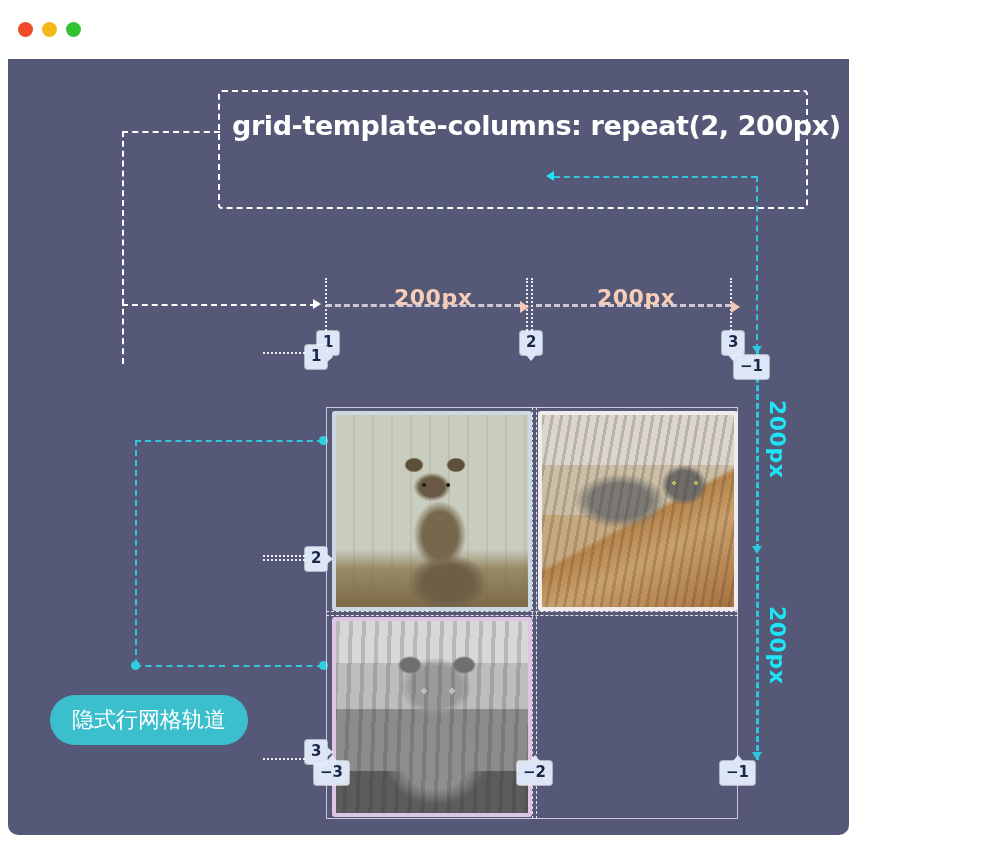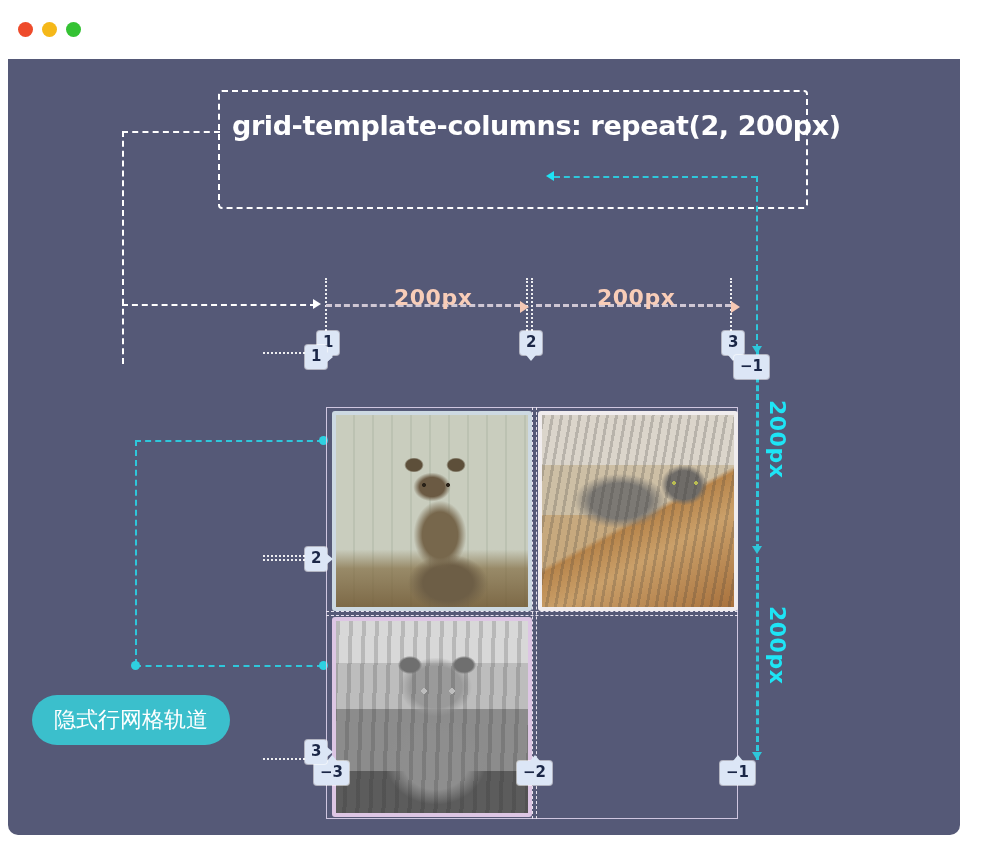--- a/index.html
+++ b/index.html
@@ -18,21 +18,21 @@
     background:#ffffff; border-radius:10px 10px 0 0;
     display:flex; align-items:center; padding-left:18px; gap:9px;
   }
   .dot { width:15px; height:15px; border-radius:50%; display:block; }
   .dot.red    { background:#EE4B2B; }
   .dot.yellow { background:#F5B819; }
   .dot.green  { background:#34C233; }
 
   
   .canvas {
-    position:absolute; left:8px; top:59px; width:952px; height:776px;
+    position:absolute; left:8px; top:59px; width:841px; height:776px;
     background:#555977; border-radius:0 0 10px 10px; overflow:hidden;
   }
 
   
   .code-box {
     position:absolute; left:210px; top:31px; width:590px; height:119px;
     border:2px dashed #ffffff; border-radius:4px;
     padding:11px 12px 0 12px;
   }
   .code-line {
@@ -171,21 +171,21 @@
     border-left:5px solid transparent; border-right:5px solid transparent; border-bottom:6px solid #dce6f6; }
   .badge.pt-r::after{ top:50%; margin-top:-5px; right:-6px;
     border-top:5px solid transparent; border-bottom:5px solid transparent; border-left:6px solid #dce6f6; }
 
   
   .guide-h { position:absolute; height:0; border-top:2px dotted #ffffff; opacity:.9; }
   .guide-v { position:absolute; width:0; border-left:2px dotted #ffffff; opacity:.9; }
 
   
   .pill {
-    position:absolute; left:24px; top:636px;
+    position:absolute; left:42px; top:636px;
     background:#3BBFCC; color:#ffffff;
     font-size:22px; font-weight:400; line-height:1;
     padding:14px 22px; border-radius:26px; white-space:nowrap;
   }
   .cy-dot { position:absolute; width:9px; height:9px; border-radius:50%; background:#2ED0E0; }
 </style>
 </head>
 <body>
 
 <div id="app">

